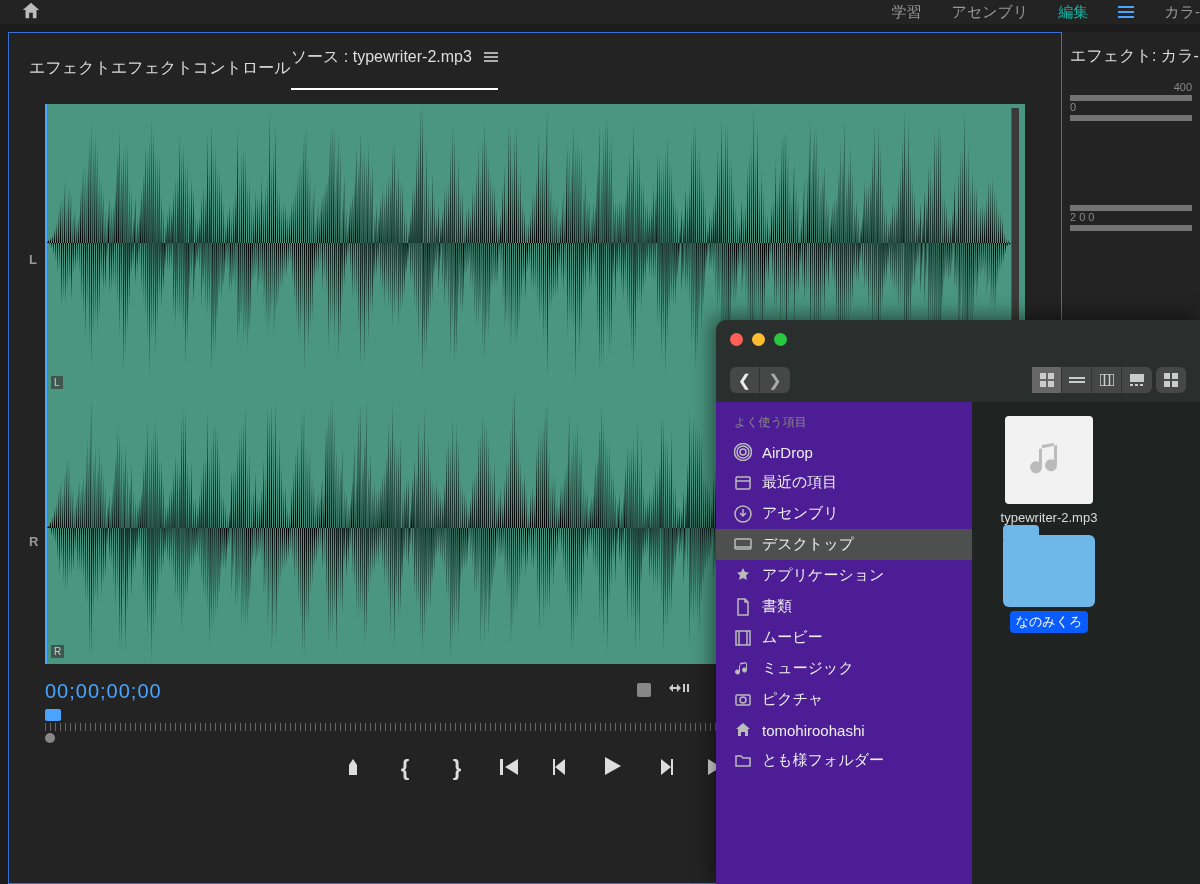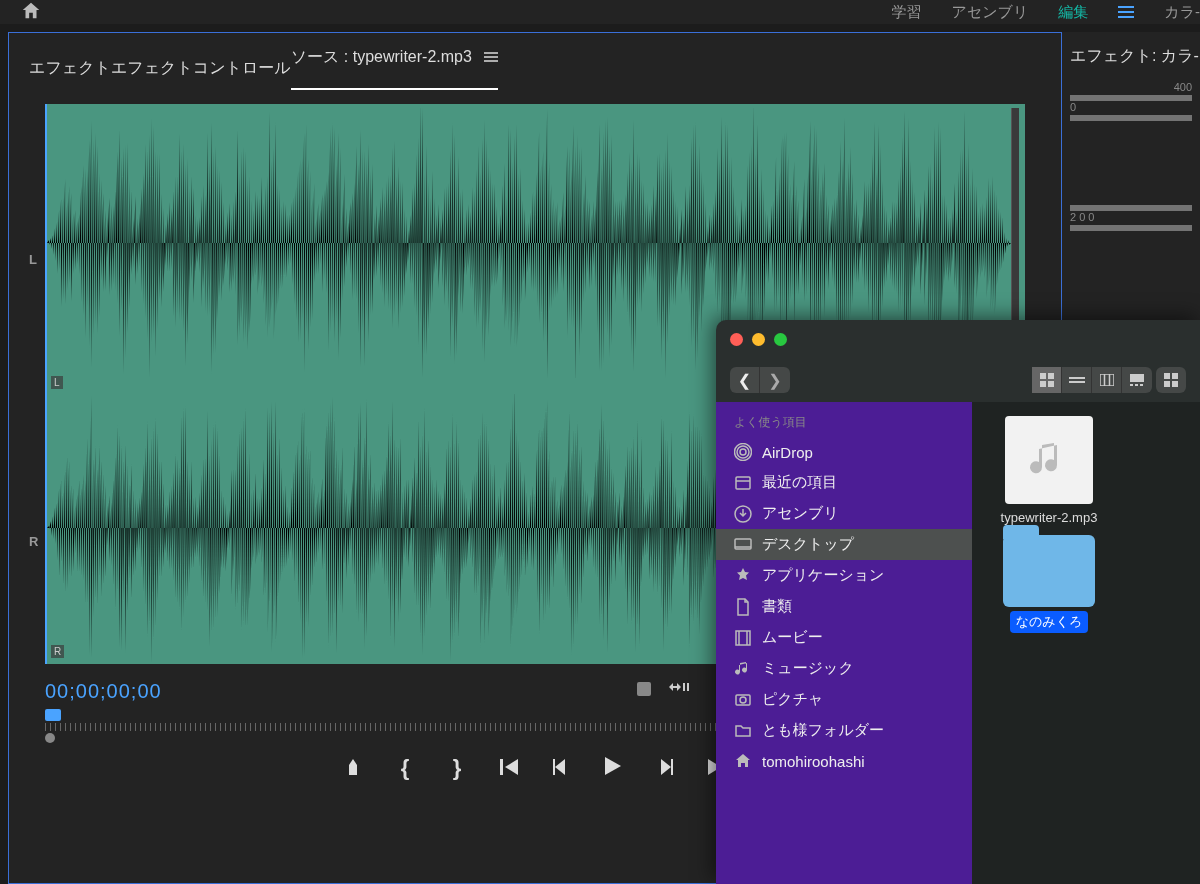--- a/index.html
+++ b/index.html
@@ -33,21 +33,21 @@
 .channel-marker.m1 { top: 272px; }
 .channel-marker.m2 { bottom: 6px; }
 .waveblock { position: absolute; left: 0; right: 4px; }
 .waveblock.top { top: 4px; height: 270px; }
 .waveblock.bot { top: 290px; height: 268px; }
 .waveblock .strip { position: absolute; right: 2px; top: 0; bottom: 0; width: 8px; background: #3a3a3a; border-left: 1px solid #555; }
 .wave { position: absolute; left: 0; right: 10px; }
 .wave svg { width: 100%; height: 100%; display: block; }
 
 
-.timecode-row { display: flex; align-items: flex-start; padding: 16px 20px 6px 36px; }
+.timecode-row { display: flex; align-items: center; padding: 16px 20px 6px 36px; }
 .timecode { color: #4aa3ff; font-size: 20px; letter-spacing: 1px; }
 .timecode-icons { margin-left: auto; margin-right: 350px; display: flex; gap: 16px; }
 .ruler-row { padding: 0 20px 0 36px; }
 .ruler { width: 680px; height: 28px; position: relative; }
 .scrub-marker { position: absolute; left: 0; top: 0; width: 16px; height: 12px; background: #4aa3ff; border-radius: 2px; }
 .ruler-track { position: absolute; top: 14px; left: 0; right: 0; height: 8px; background: repeating-linear-gradient(90deg, #666 0, #666 1px, transparent 1px, transparent 5px); }
 .zoom-handle { position: absolute; left: 0; top: 24px; width: 10px; height: 10px; background: #888; border-radius: 50%; }
 
 
 .transport { display: flex; justify-content: center; gap: 24px; padding: 18px 0; }
@@ -359,33 +359,33 @@
             <span class="sb-icon">
               <svg width="18" height="18" viewBox="0 0 18 18" fill="none" stroke="currentColor" stroke-width="1.5">
                 <rect x="2" y="4" width="14" height="10" rx="1"></rect>
                 <circle cx="9" cy="9" r="3"></circle>
               </svg>
             </span>
             <span>ピクチャ</span>
           </div>
           <div class="sidebar-item">
             <span class="sb-icon">
-              <svg width="18" height="18" viewBox="0 0 18 18" fill="none" stroke="currentColor" stroke-width="1.5">
-                <path d="M2 4h5l2 2h7v8H2z"></path>
-              </svg>
-            </span>
-            <span>とも様フォルダー</span>
-          </div>
-          <div class="sidebar-item">
-            <span class="sb-icon">
               <svg width="18" height="18" viewBox="0 0 18 18" fill="currentColor">
                 <path d="M9 2l7 6h-2v7h-3v-4H7v4H4V8H2z"></path>
               </svg>
             </span>
             <span>tomohiroohashi</span>
+          </div>
+          <div class="sidebar-item">
+            <span class="sb-icon">
+              <svg width="18" height="18" viewBox="0 0 18 18" fill="none" stroke="currentColor" stroke-width="1.5">
+                <path d="M2 4h5l2 2h7v8H2z"></path>
+              </svg>
+            </span>
+            <span>とも様フォルダー</span>
           </div>
         </div>
     </div>
     <div class="file-area">
       <div id="file-items" style="display:flex;flex-direction:column;gap:8px">
           <div class="file-item">
             <div class="file-thumb audio">
               <svg width="50" height="50" viewBox="0 0 50 50" fill="#bbb">
                 <path d="M18 10v22a6 6 0 11-3-5V14l18-4v20a6 6 0 11-3-5V8z"></path>
               </svg>

